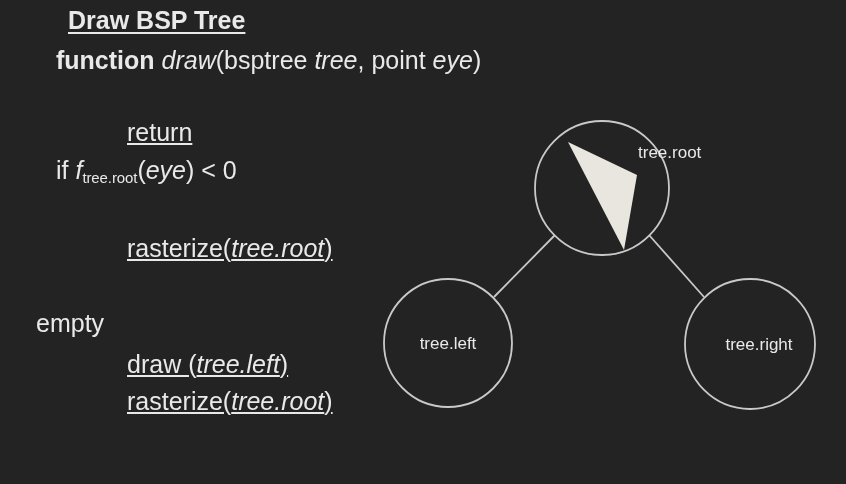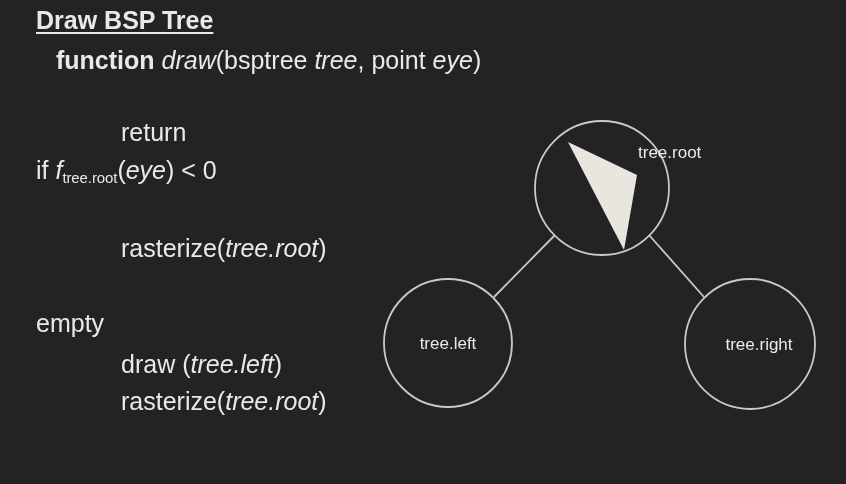--- a/index.html
+++ b/index.html
@@ -47,21 +47,21 @@
   }
   .sub {
     font-size: 15px;
     font-style: normal;
     vertical-align: -0.28em;
     letter-spacing: -0.1px;
   }
 
   
   .ind0 { left: 36px; }
-  .ind1 { left: 121px; }
+  .ind1 { left: 127px; text-decoration: underline; }
 
   
   #tree-diagram {
     position: absolute;
     left: 370px;
     top: 105px;
     width: 470px;
     height: 320px;
   }
   #tree-diagram svg {
@@ -87,28 +87,28 @@
     font-size: 17px;
   }
 </style>
 </head>
 <body>
 
 <div id="slide">
 
   <div id="pseudocode">
 
-    <div class="code-line title ind0" style="top:8px;">Draw BSP Tree</div>
+    <div class="code-line title ind0" style="top:8px;margin-left:32px;">Draw BSP Tree</div>
 
     <div class="code-line ind0" style="top:48px;"><span class="kw-bold">function</span><span> </span><span class="it">draw</span><span>(</span><span>bsptree</span><span> </span><span class="it">tree</span><span>, </span><span>point</span><span> </span><span class="it">eye</span><span>)</span></div>
 
 
     <div class="code-line ind1" style="top:120px;">return</div>
 
-    <div class="code-line ind0" style="top:158px;"><span>if </span><span class="fvar">f</span><span class="sub">tree.root</span><span>(</span><span class="it">eye</span><span>) &lt; 0</span></div>
+    <div class="code-line ind0" style="top:158px;margin-left:20px;"><span>if </span><span class="fvar">f</span><span class="sub">tree.root</span><span>(</span><span class="it">eye</span><span>) &lt; 0</span></div>
 
 
     <div class="code-line ind1" style="top:236px;"><span>rasterize(</span><span class="it">tree.root</span><span>)</span></div>
 
 
     <div class="code-line ind0" style="top:311px;">empty</div>
 
     <div class="code-line ind1" style="top:352px;"><span>draw (</span><span class="it">tree.left</span><span>)</span></div>
 
     <div class="code-line ind1" style="top:389px;"><span>rasterize(</span><span class="it">tree.root</span><span>)</span></div>

